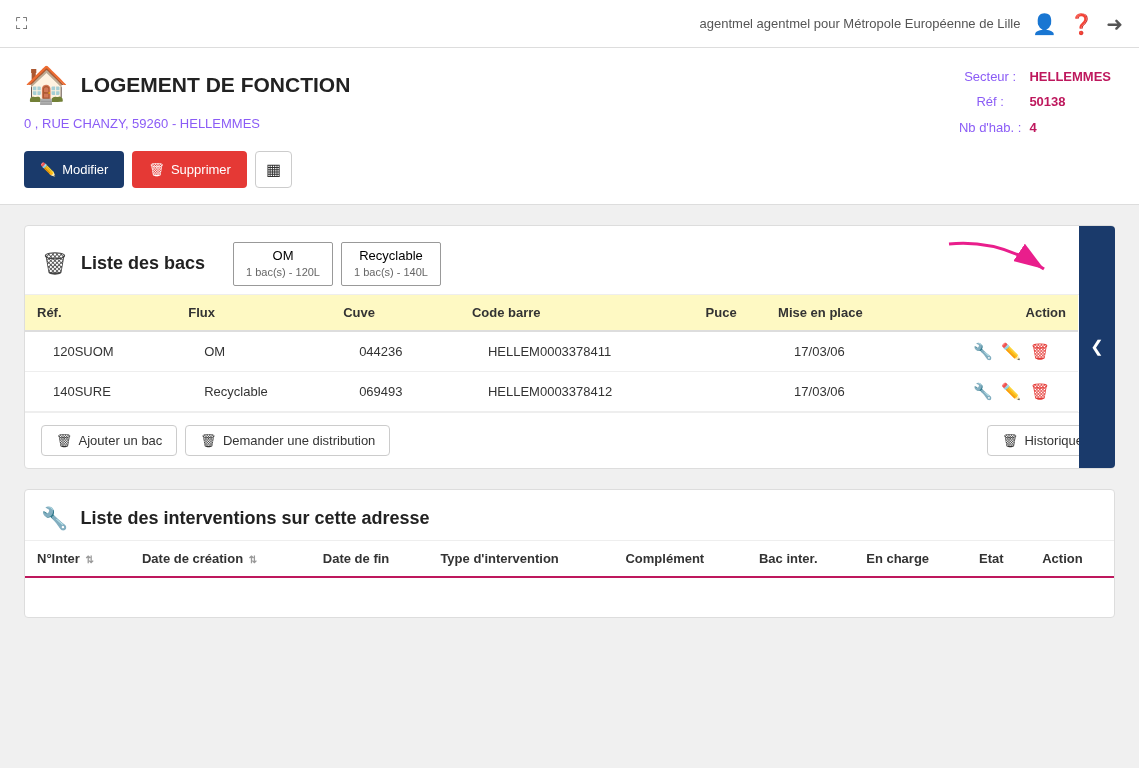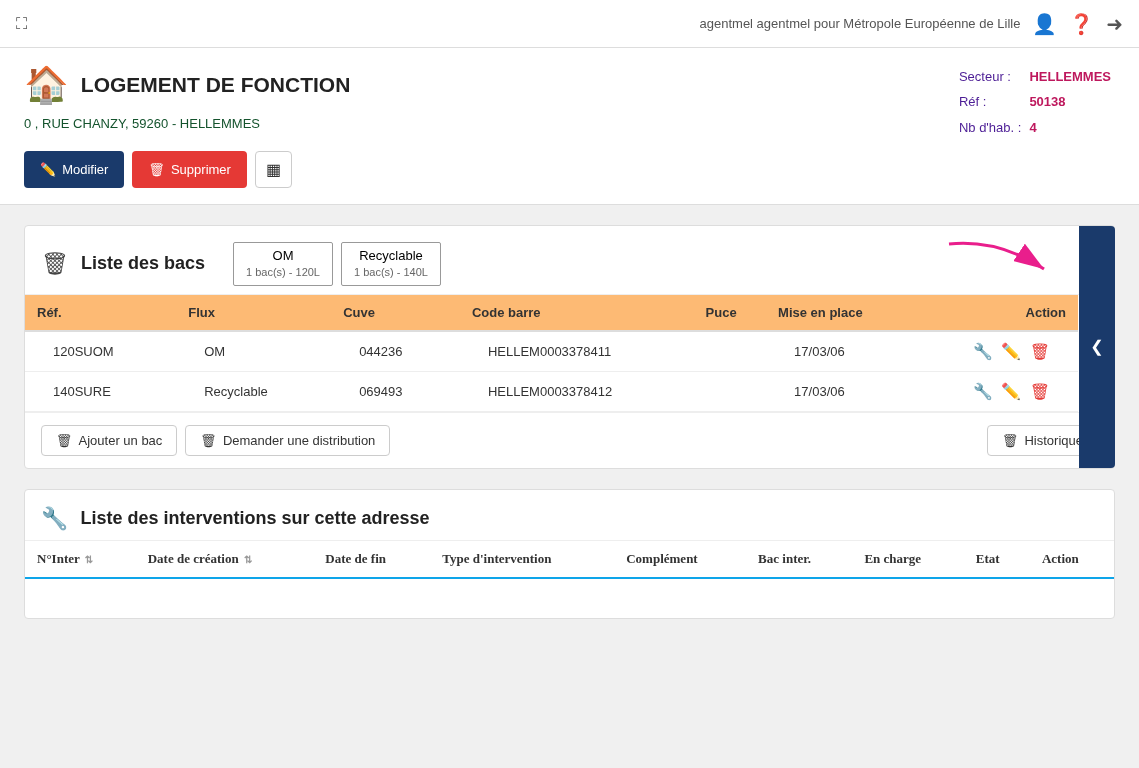--- a/index.html
+++ b/index.html
@@ -26,21 +26,21 @@
       border-bottom: 1px solid #ddd;
       padding: 16px 24px;
       display: flex;
       align-items: flex-start;
       justify-content: space-between;
     }
     .header-left { display: flex; flex-direction: column; gap: 8px; }
     .header-title-row { display: flex; align-items: center; gap: 12px; }
     .building-icon { font-size: 36px; color: #444; }
     .header-title { font-size: 21px; font-weight: bold; color: #222; }
-    .header-address { font-size: 13px; color: #14532d; margin-top: 2px; }
+    .header-address { font-size: 13px; color: #8b5cf6; margin-top: 2px; }
     .header-buttons { display: flex; gap: 8px; margin-top: 12px; }
     .btn-modifier {
       background: #1a3a6b;
       color: #fff;
       border: none;
       padding: 8px 16px;
       border-radius: 4px;
       cursor: pointer;
       display: flex;
       align-items: center;
@@ -64,21 +64,21 @@
       border: 1px solid #ccc;
       padding: 8px 10px;
       border-radius: 4px;
       cursor: pointer;
       font-size: 16px;
       color: #333;
     }
     .header-right { text-align: left; font-size: 13px; line-height: 1.8; }
     .header-right table { border-collapse: collapse; }
     .header-right td { padding: 1px 4px; }
-    .header-right td:first-child { text-align: left; color: #4c1d95; }
+    .header-right td:first-child { text-align: center; color: #8b5cf6; }
     .header-right td:last-child { font-weight: bold; color: #be185d; }
 
     
     .content { padding: 20px 24px; display: flex; flex-direction: column; gap: 20px; }
 
     
     .section-card {
       background: #fff;
       border: 1px solid #ddd;
       border-radius: 4px;
@@ -118,21 +118,21 @@
       display: flex;
       align-items: center;
       justify-content: center;
       cursor: pointer;
       border-radius: 0 4px 4px 0;
     }
     .collapse-panel .arrow { color: #fff; font-size: 16px; }
 
     
     .data-table { width: 100%; border-collapse: collapse; }
-    .data-table thead tr { background: #fdba74; border-bottom: 2px solid #ddd; }
+    .data-table thead tr { background: #fef9c3; border-bottom: 2px solid #ddd; }
     .data-table th { padding: 10px 12px; text-align: left; font-size: 13px; color: #333; font-weight: bold; }
     .data-table tbody tr { border-bottom: 1px solid #eee; }
     .data-table td { padding: 10px 28px; font-size: 13px; }
     .action-icons { display: flex; gap: 8px; justify-content: flex-end; align-items: center; }
     .action-icon { cursor: pointer; font-size: 16px; color: #444; }
     .action-icon.red { color: #e53935; }
 
     
     .section-footer {
       display: flex;
@@ -159,21 +159,21 @@
       padding: 7px 14px;
       border-radius: 4px;
       cursor: pointer;
       font-size: 13px;
       display: flex;
       align-items: center;
       gap: 6px;
       color: #333;
     }
     .interventions-table { width: 100%; border-collapse: collapse; }
-    .interventions-table thead tr { border-bottom: 2px solid #0ea5e9; font-family: Liberation Serif, serif; }
+    .interventions-table thead tr { border-bottom: 2px solid #be185d; }
     .interventions-table th {
       padding: 10px 12px;
       text-align: left;
       font-size: 13px;
       color: #333;
       font-weight: bold;
     }
     .interventions-table th.sortable { cursor: pointer; }
     .sort-icon { font-size: 10px; color: #999; margin-left: 2px; }
   </style>

